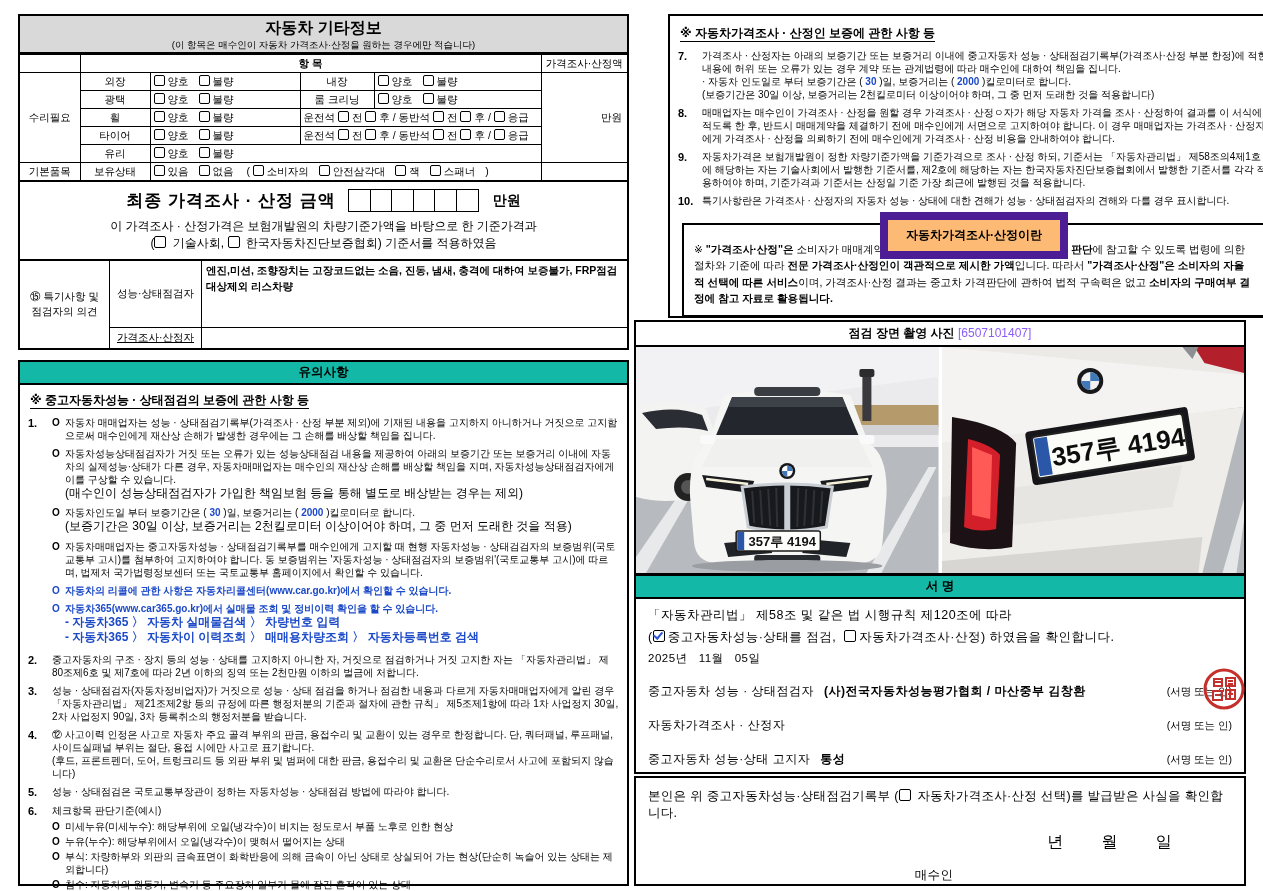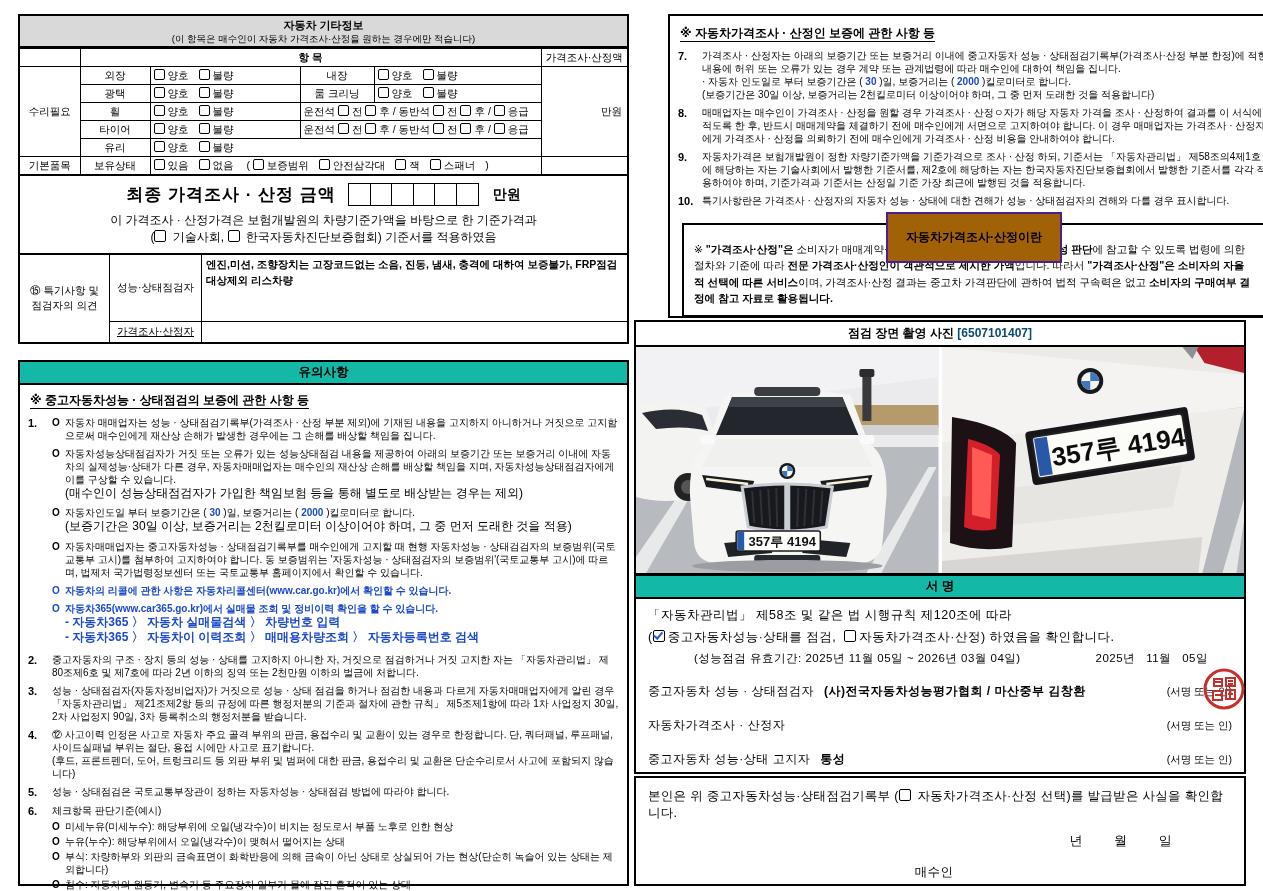--- a/index.html
+++ b/index.html
@@ -1,20 +1,20 @@
 <!DOCTYPE html>
 <html><head>
 <meta charset="utf-8">
 <style>
   html,body{margin:0;padding:0;background:#fff;}
   #canvas{position:relative;width:1263px;height:891px;background:#fff;color:#000;
           font-family:"Liberation Sans","DejaVu Sans",sans-serif;overflow:hidden;}
   .box{position:absolute;border:2px solid #000;background:#fff;box-sizing:border-box;}
   .graybar{background:#d9d9d9;border-bottom:2px solid #000;text-align:center;}
-  .graybar .t1{font-weight:bold;font-size:11px;padding-top:2px;}
+  .graybar .t1{font-weight:bold;font-size:16px;padding-top:2px;}
   .graybar .t2{font-size:9.5px;}
   .bar-slim{background:#14b8a6;border-bottom:2px solid #000;text-align:center;font-weight:bold;font-size:12.5px;line-height:21px;height:21px;}
   
   table.info{border-collapse:collapse;width:100%;table-layout:fixed;}
   table.info td{border:1px solid #000;font-size:10.5px;height:17px;padding:0 3px;vertical-align:middle;overflow:hidden;white-space:nowrap;}
   table.info td.c{text-align:center;}
   .cb{display:inline-block;width:9px;height:9px;border:1.2px solid #000;border-radius:2px;background:#fff;vertical-align:-1px;margin-right:3px;}
   .cb.big{width:10px;height:10px;}
   .cb.checked{position:relative;}
   .cb.checked::after{content:"";position:absolute;left:1.5px;top:-1px;width:4px;height:7px;border:solid #2b57d0;border-width:0 2px 2px 0;transform:rotate(40deg);}
@@ -43,42 +43,42 @@
   .item .num{width:24px;flex:none;font-weight:bold;font-size:11px;}
   .item .bd{flex:1;}
   .bullet{display:flex;margin-bottom:5px;}
   .bullet .o{width:13px;flex:none;font-weight:bold;}
   .bullet .bt{flex:1;}
   .blue{color:#1b49c8;font-weight:bold;}
   .bluev{color:#1b49c8;font-weight:bold;}
   .subline{font-size:12px;}
   
   .infobox{position:relative;border:2px solid #000;margin:15px 4px 2px 4px;padding:16px 10px 8px 10px;}
-  .infobox .tag{position:absolute;top:-13px;left:50%;transform:translateX(-50%);background:#a16207;border:2px solid #4c1d95;
-                padding:16px 18px;font-weight:bold;font-size:12px;white-space:nowrap;}
+  .infobox .tag{position:absolute;top:-13px;left:50%;transform:translateX(-50%);background:#fdba74;border:8px solid #4c1d95;
+                padding:8px 18px;font-weight:bold;font-size:12px;white-space:nowrap;}
   .infobox .para{font-size:10.6px;line-height:1.55;}
   
   .photo-head{text-align:center;font-weight:bold;font-size:12px;padding:3px 0;}
   .photo-row{display:flex;border-top:2px solid #000;background:#fff;}
   .photo{width:50%;height:226px;overflow:hidden;}
   .photo+.photo{border-left:3px solid #fff;}
   .photo svg{display:block;width:100%;height:100%;}
   
   .signcontent{padding:8px 12px 4px 12px;font-size:12.5px;letter-spacing:0.5px;}
   .signcontent .ln{margin-bottom:5px;}
   .valrow{display:flex;justify-content:space-between;font-size:11.5px;margin-top:2px;}
   .srow{display:flex;align-items:center;position:relative;margin-top:17px;font-size:12px;}
   .srow .lab{white-space:pre;}
   .srow .val{margin-left:10px;font-weight:bold;}
   .srow .seal{margin-left:auto;font-size:10.5px;letter-spacing:0;}
   .pre{white-space:pre;}
   .stamp{position:absolute;right:-14px;top:-16px;width:44px;height:44px;}
   
   .confcontent{padding:10px 12px;font-size:12.5px;letter-spacing:0.3px;}
-  .conf-date{text-align:right;margin:10px 60px 0 0;font-size:13px;}
+  .conf-date{text-align:right;margin:10px 60px 0 0;font-size:16px;}
   .conf-buyer{display:flex;justify-content:flex-end;align-items:center;gap:70px;margin:14px 12px 0 0;font-size:12.5px;flex-direction:column;}
   .conf-buyer .seal{font-size:10.5px;}
 </style>
 </head>
 <body>
 
 <div id="canvas">
 
   <div class="box" style="left:18px;top:14px;width:611px;">
     <div class="graybar">
@@ -130,21 +130,21 @@
       </tr>
       <tr>
         <td class="c">유리</td>
         <td colspan="3"><span class="cb"></span><span class="cbl">양호</span><span class="cb"></span><span class="cbl">불량</span></td>
       </tr>
       <tr>
         <td class="c" style="border-left:none;border-bottom:none">기본품목</td>
         <td class="c" style="border-bottom:none">보유상태</td>
         <td colspan="3" style="border-bottom:none">
           <span class="cb"></span><span class="cbl">있음</span><span class="cb"></span><span class="cbl">없음</span>
-          <span>(</span> <span class="cb"></span><span class="cbl">보증범위</span><span class="cb"></span><span class="cbl">안전삼각대</span><span class="cb"></span><span class="cbl">잭</span><span class="cb"></span><span class="cbl">스패너</span><span>)</span>
+          <span>(</span> <span class="cb"></span><span class="cbl">소비자의</span><span class="cb"></span><span class="cbl">안전삼각대</span><span class="cb"></span><span class="cbl">잭</span><span class="cb"></span><span class="cbl">스패너</span><span>)</span>
         </td>
         <td style="border-right:none;border-bottom:none"></td>
       </tr>
     </tbody>
       </table>
 
     <div class="finalsec">
       <div class="finalrow">
         <span class="finaltitle">최종 가격조사 · 산정 금액</span>
         <span class="digits">
@@ -296,21 +296,21 @@
         <div class="para">
           <span>※ </span><b>"가격조사·산정"은</b><span> 소비자가 매매계약을 체결함에 있어 </span><b>중고차 가격의 적절성 판단</b><span>에 참고할 수 있도록 법령에 의한 절차와 기준에 따라 </span><b>전문 가격조사·산정인이 객관적으로 제시한 가액</b><span>입니다. 따라서 </span><b>"가격조사·산정"은 소비자의 자율적 선택에 따른 서비스</b><span>이며, 가격조사·산정 결과는 중고차 가격판단에 관하여 법적 구속력은 없고 </span><b>소비자의 구매여부 결정에 참고 자료로 활용됩니다.</b>
         </div>
       </div>
     </div>
   </div>
 
   <div class="box" style="left:634px;top:320px;width:612px;">
     <div class="photo-head">
       <span>점검 장면 촬영 사진</span>
-      <span style="font-weight:bold;color:#0c4a6e">[6507101407]</span>
+      <span style="font-weight:normal;color:#8b5cf6">[6507101407]</span>
     </div>
     <div class="photo-row">
 
       <div class="photo">
         <svg viewBox="0 0 302 226" preserveAspectRatio="none">
           <rect x="0" y="0" width="302" height="100" fill="#ebebee"></rect>
           <polygon points="0,0 302,0 302,30 0,70" fill="#f2f2f4"></polygon>
           <rect x="150" y="58" width="152" height="22" fill="#b59a6c"></rect>
           <rect x="150" y="78" width="152" height="10" fill="#d2d2d4"></rect>
           <rect x="226" y="26" width="9" height="48" fill="#3a3a3e"></rect>
@@ -415,21 +415,20 @@
   </div>
 
   <div class="box" style="left:634px;top:574px;width:612px;height:200px;">
     <div class="bar-slim">서 명</div>
     <div class="signcontent">
       <div class="ln">「자동차관리법」 제58조 및 같은 법 시행규칙 제120조에 따라</div>
       <div class="ln">
         <span>(</span><span class="cb big checked"></span><span>중고자동차성능·상태를 점검,</span>&nbsp;&nbsp;<span class="cb big"></span><span>자동차가격조사·산정) 하였음을 확인합니다.</span>
       </div>
       <div class="valrow">
-        <span style="margin-left:46px">(성능점검 유효기간: 2025년 11월 05일 ~ 2026년 03월 04일)</span>
         <span class="pre" style="margin-right:24px">2025년   11월   05일</span>
       </div>
 
       <div class="srow">
         <span class="lab">중고자동차 성능 · 상태점검자</span>
         <span class="val">(사)전국자동차성능평가협회 / 마산중부 김창환</span>
         <span class="seal">(서명 또는 인)</span>
         <svg class="stamp" viewBox="0 0 44 44">
           <circle cx="22" cy="22" r="19" fill="none" stroke="#c5302c" stroke-width="3"></circle>
           <g stroke="#c5302c" stroke-width="2" fill="none">

